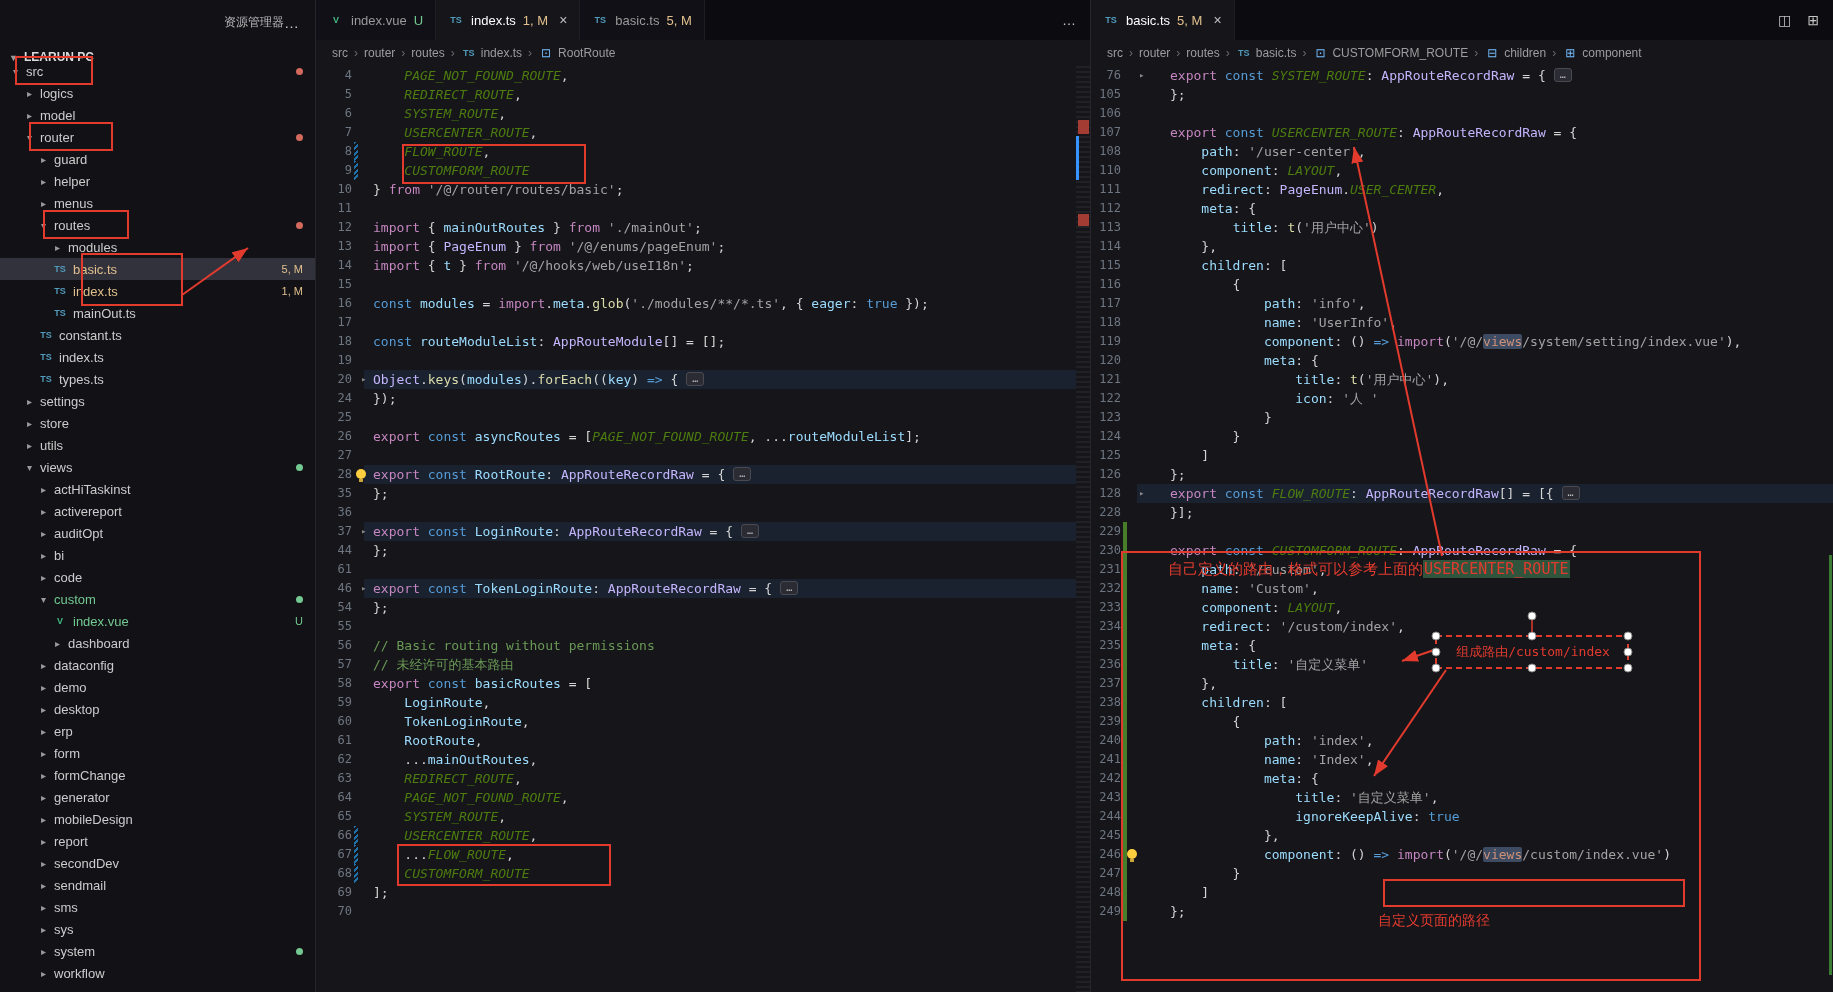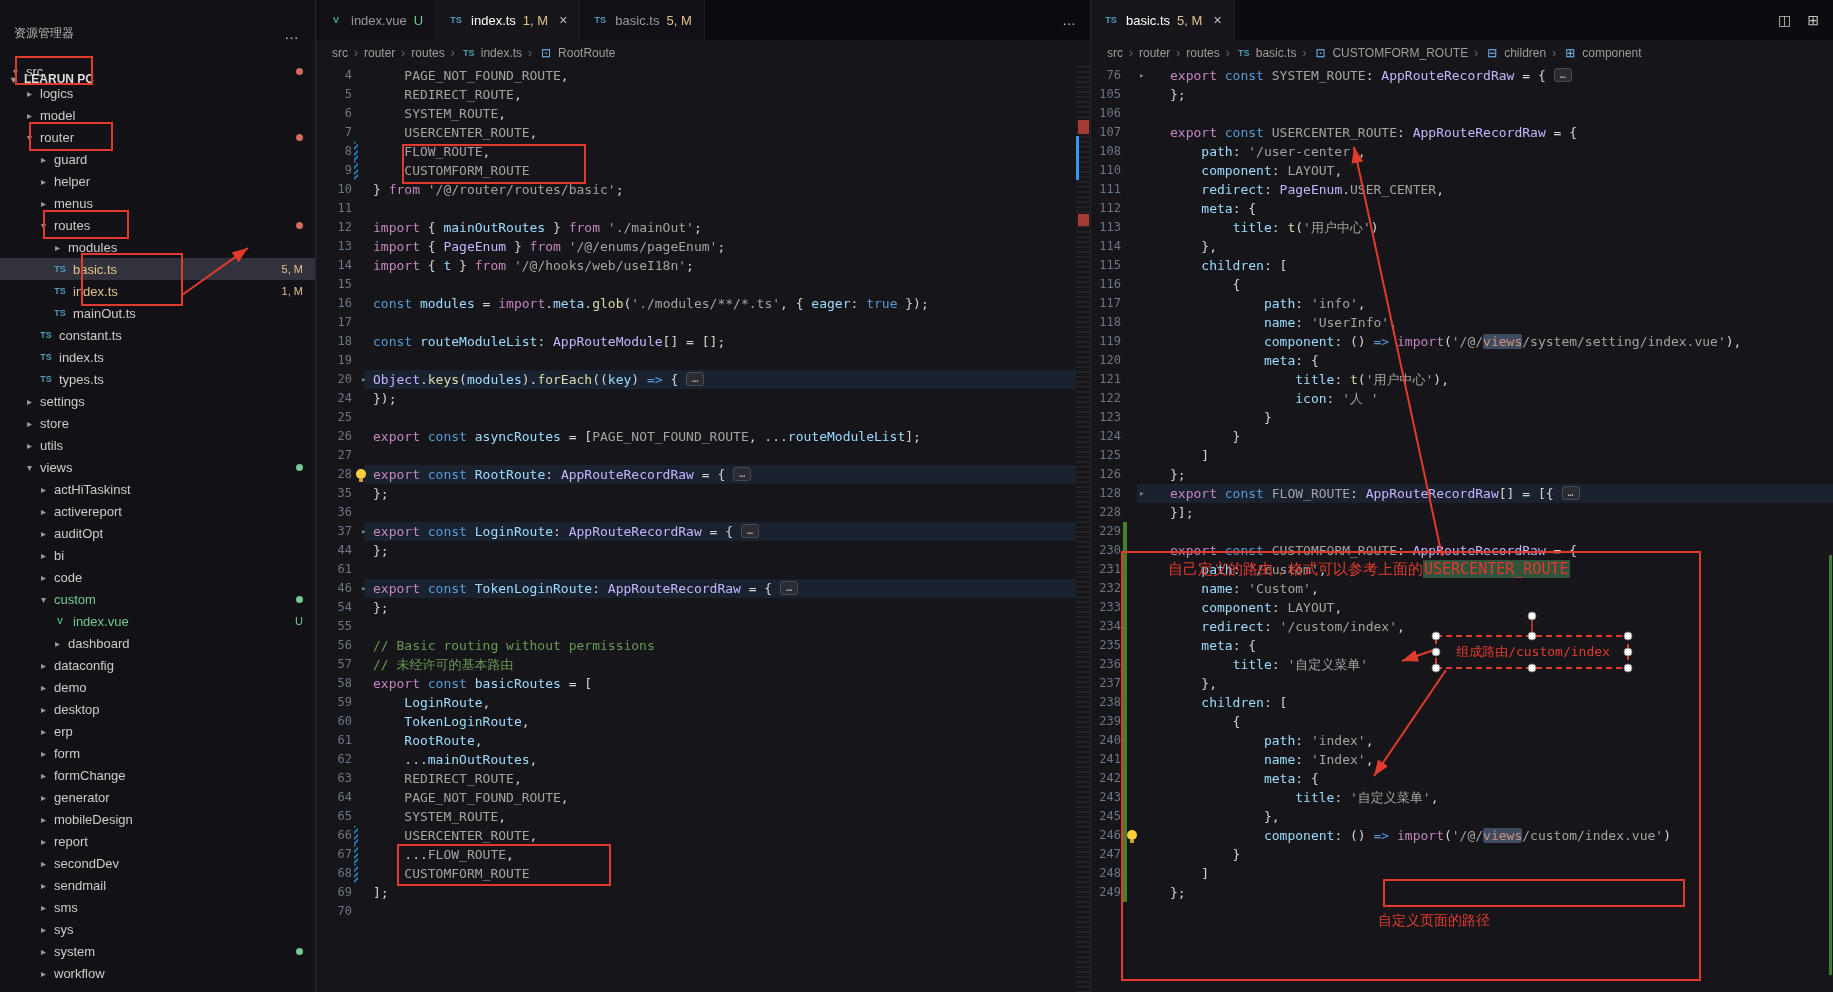--- a/index.html
+++ b/index.html
@@ -2,22 +2,22 @@
 <html><head>
 <meta charset="utf-8">
 <style>
   html,body{margin:0;padding:0;background:#000;}
   .root{position:relative;width:1833px;height:992px;background:#15151a;overflow:hidden;
         font-family:"Liberation Sans",sans-serif;color:#cccccc;}
 
   
   .explorer{position:absolute;left:0;top:0;width:316px;height:100%;background:#111116;
             border-right:1px solid #26262c;box-sizing:border-box;}
-  .ex-head{height:34px;display:flex;align-items:center;justify-content:space-between;
-           padding:16px 14px;font-size:12px;color:#b9b9b9;}
+  .ex-head{height:34px;display:flex;align-items:center;justify-content:flex-end;
+           padding:5px 14px;font-size:12px;color:#b9b9b9;}
   .ex-more{color:#c5c5c5;font-size:15px;letter-spacing:2px;cursor:pointer;}
   .ws-head{height:26px;display:flex;align-items:center;gap:5px;padding-left:8px;
            font-size:12px;font-weight:bold;color:#dcdcdc;}
   .tree{position:absolute;top:60px;left:0;right:0;bottom:0;overflow:hidden;font-size:13px;}
   .trow{height:22px;display:flex;align-items:center;gap:5px;white-space:nowrap;}
   .trow.sel{background:#32323c;}
   .tchev{color:#9a9a9a;font-size:10px;width:11px;flex:none;text-align:center;}
   .ficon{width:16px;flex:none;text-align:center;font-weight:bold;font-size:9px;}
   .ic-ts{color:#519aba;} .ic-vue{color:#41b883;} .ic-sym{color:#75beff;font-weight:normal;font-size:12px;}
   .tlabel{color:#cccccc;} .tlabel.mod{color:#e2c08d;} .tlabel.add{color:#73c991;}
@@ -56,21 +56,21 @@
   .diffbar{position:absolute;left:2px;top:0;bottom:0;width:4px;}
   .diffbar.mod{background:repeating-linear-gradient(135deg,#1f6fa8 0 2px,rgba(0,0,0,0) 2px 4px);}
   .diffbar.add{background:#487e2a;}
   .foldchev{position:absolute;left:9px;top:0;color:#8b8b8b;font-size:9px;}
   .g-right-code .foldchev{left:18px;}
   .ltext{flex:1;}
   .g-mid-code .ltext{padding-left:9px;} .g-right-code .ltext{padding-left:33px;}
   .ltext.hl{background:rgba(46,84,128,0.22);}
   .foldbadge{display:inline-block;margin-left:8px;border:1px solid #4a4a52;background:#2b2b33;
              color:#bdbdbd;font-size:10px;line-height:12px;padding:0 5px;border-radius:3px;vertical-align:2px;}
-  .tk-k{color:#c586c0;} .tk-s{color:#569cd6;} .tk-v{color:#9cdcfe;} .tk-c{color:#a3a3a3;}
+  .tk-k{color:#c586c0;} .tk-s{color:#569cd6;} .tk-v{color:#9cdcfe;} .tk-c{color:#4d7c0f;font-style:italic;}
   .tk-t{color:#c4b5fd;} .tk-f{color:#dcdcaa;} .tk-g{color:#a3a3a3;} .tk-m{color:#6a9955;}
   .tk-p{color:#d4d4d4;} .tk-gh{color:#ce9178;background:#3e4c63;border-radius:2px;}
   .bulb{position:absolute;top:4px;width:10px;height:10px;border-radius:50%;background:#ffcf40;}
   .bulb:after{content:"";position:absolute;left:3px;top:10px;width:4px;height:3px;background:#caa53a;}
   .g-mid-code .bulb{left:40px;} .g-right-code .bulb{left:36px;}
 
   
   .minimap{position:absolute;top:66px;right:0;width:14px;bottom:0;
            background:repeating-linear-gradient(to bottom,rgba(255,255,255,0.05) 0 2px,rgba(0,0,0,0) 2px 5px);}
   .mm-mark{position:absolute;right:1px;width:11px;background:#a33c32;}
@@ -514,20 +514,21 @@
         <div class="code-line"><span class="ln">234</span><span class="diffcol"><span class="diffbar add"></span></span><span class="ltext"><span class="tk-p">    </span><span class="tk-v">redirect</span><span class="tk-p">: </span><span class="tk-g">'/custom/index'</span><span class="tk-p">,</span></span></div>
         <div class="code-line"><span class="ln">235</span><span class="diffcol"><span class="diffbar add"></span></span><span class="ltext"><span class="tk-p">    </span><span class="tk-v">meta</span><span class="tk-p">: {</span></span></div>
         <div class="code-line"><span class="ln">236</span><span class="diffcol"><span class="diffbar add"></span></span><span class="ltext"><span class="tk-p">        </span><span class="tk-v">title</span><span class="tk-p">: </span><span class="tk-g">'自定义菜单'</span></span></div>
         <div class="code-line"><span class="ln">237</span><span class="diffcol"><span class="diffbar add"></span></span><span class="ltext"><span class="tk-p">    },</span></span></div>
         <div class="code-line"><span class="ln">238</span><span class="diffcol"><span class="diffbar add"></span></span><span class="ltext"><span class="tk-p">    </span><span class="tk-v">children</span><span class="tk-p">: [</span></span></div>
         <div class="code-line"><span class="ln">239</span><span class="diffcol"><span class="diffbar add"></span></span><span class="ltext"><span class="tk-p">        {</span></span></div>
         <div class="code-line"><span class="ln">240</span><span class="diffcol"><span class="diffbar add"></span></span><span class="ltext"><span class="tk-p">            </span><span class="tk-v">path</span><span class="tk-p">: </span><span class="tk-g">'index'</span><span class="tk-p">,</span></span></div>
         <div class="code-line"><span class="ln">241</span><span class="diffcol"><span class="diffbar add"></span></span><span class="ltext"><span class="tk-p">            </span><span class="tk-v">name</span><span class="tk-p">: </span><span class="tk-g">'Index'</span><span class="tk-p">,</span></span></div>
         <div class="code-line"><span class="ln">242</span><span class="diffcol"><span class="diffbar add"></span></span><span class="ltext"><span class="tk-p">            </span><span class="tk-v">meta</span><span class="tk-p">: {</span></span></div>
         <div class="code-line"><span class="ln">243</span><span class="diffcol"><span class="diffbar add"></span></span><span class="ltext"><span class="tk-p">                </span><span class="tk-v">title</span><span class="tk-p">: </span><span class="tk-g">'自定义菜单'</span><span class="tk-p">,</span></span></div>
+        <div class="code-line"><span class="ln">244</span><span class="diffcol"><span class="diffbar add"></span></span><span class="ltext"><span class="tk-p">                </span><span class="tk-v">ignoreKeepAlive</span><span class="tk-p">: </span><span class="tk-s">true</span></span></div>
         <div class="code-line"><span class="ln">245</span><span class="diffcol"><span class="diffbar add"></span></span><span class="ltext"><span class="tk-p">            },</span></span></div>
         <div class="code-line"><span class="ln">246</span><span class="diffcol"><span class="diffbar add"></span></span><span class="ltext"><span class="tk-p">            </span><span class="tk-v">component</span><span class="tk-p">: () </span><span class="tk-s">=&gt;</span><span class="tk-p"> </span><span class="tk-k">import</span><span class="tk-p">(</span><span class="tk-g">'/@/</span><span class="tk-gh">views</span><span class="tk-g">/custom/index.vue'</span><span class="tk-p">)</span></span><span class="bulb"></span></div>
         <div class="code-line"><span class="ln">247</span><span class="diffcol"><span class="diffbar add"></span></span><span class="ltext"><span class="tk-p">        }</span></span></div>
         <div class="code-line"><span class="ln">248</span><span class="diffcol"><span class="diffbar add"></span></span><span class="ltext"><span class="tk-p">    ]</span></span></div>
         <div class="code-line"><span class="ln">249</span><span class="diffcol"><span class="diffbar add"></span></span><span class="ltext"><span class="tk-p">};</span></span></div>
       </div>
     <div class="ruler-add"></div>
   </div>
 
   <div class="ann-layer">

